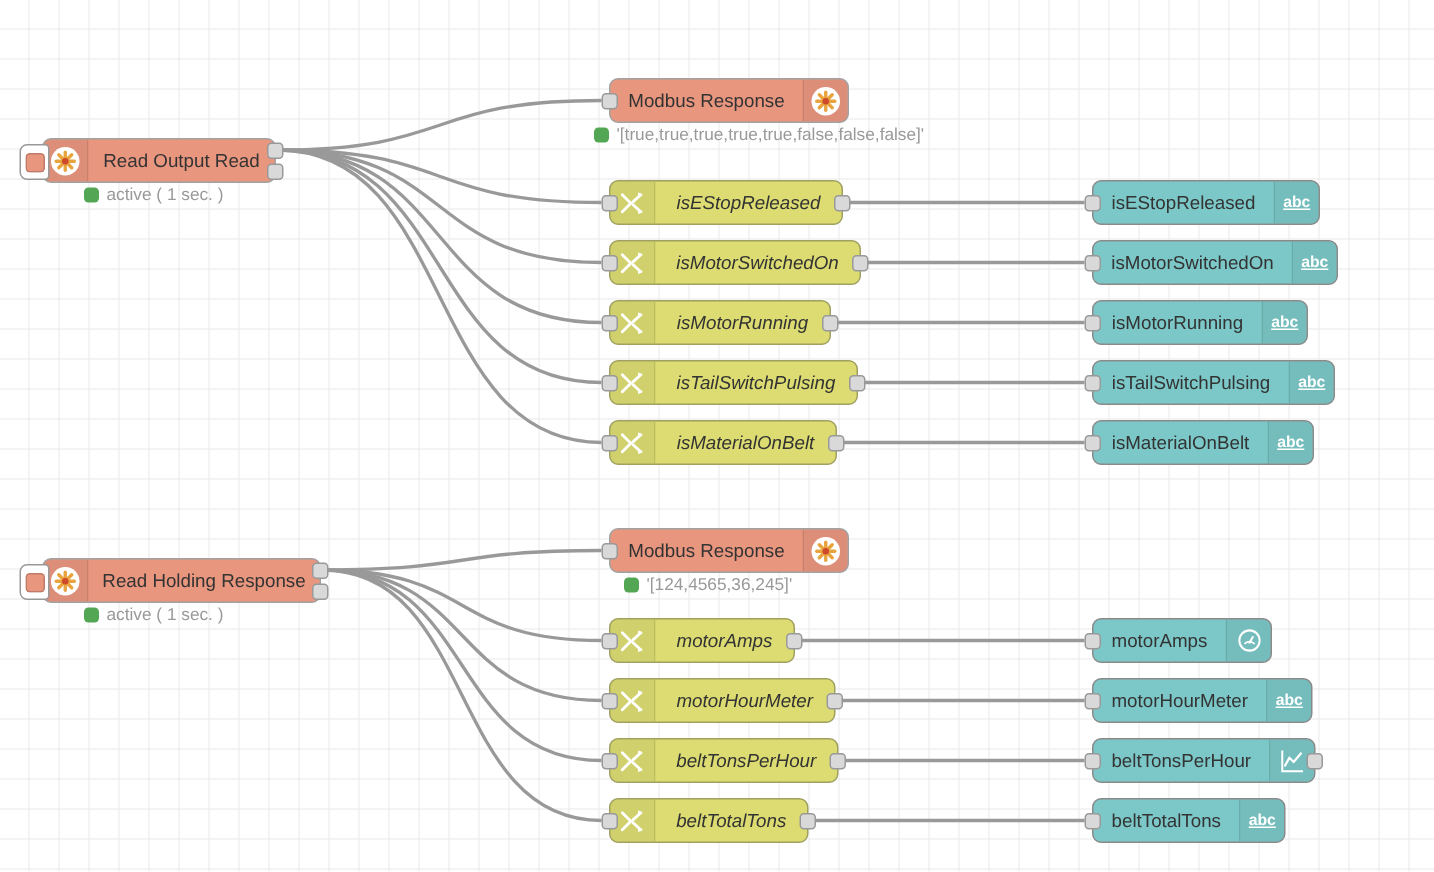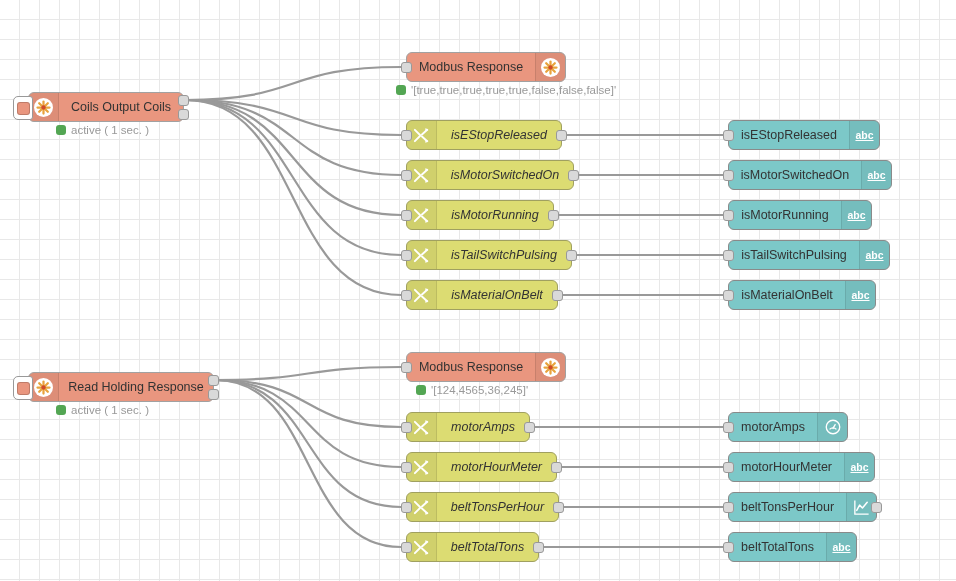--- a/index.html
+++ b/index.html
@@ -167,21 +167,21 @@
               <g stroke="#e8a33d" stroke-width="2.4" stroke-linecap="round">
                 <line x1="8" y1="1.6" x2="8" y2="14.4"></line>
                 <line x1="1.6" y1="8" x2="14.4" y2="8"></line>
                 <line x1="3.4" y1="3.4" x2="12.6" y2="12.6"></line>
                 <line x1="12.6" y1="3.4" x2="3.4" y2="12.6"></line>
               </g>
               <circle cx="8" cy="8" r="2.3" fill="#cf4a2a"></circle>
             </svg>
           </span>
         </div>
-        <div class="label center">Coils Output Coils</div>
+        <div class="label center">Read Output Read</div>
         <div class="port out" style="top: 2px;"></div>
         <div class="port out" style="top: 16px;"></div>
         <div class="inject-btn">
           <div class="sq"></div>
         </div>
       </div>
       <div class="status" style="left: 56px; top: 124px;">
         <span class="dot"></span>
         <span class="txt">active ( 1 sec. )</span>
       </div>

